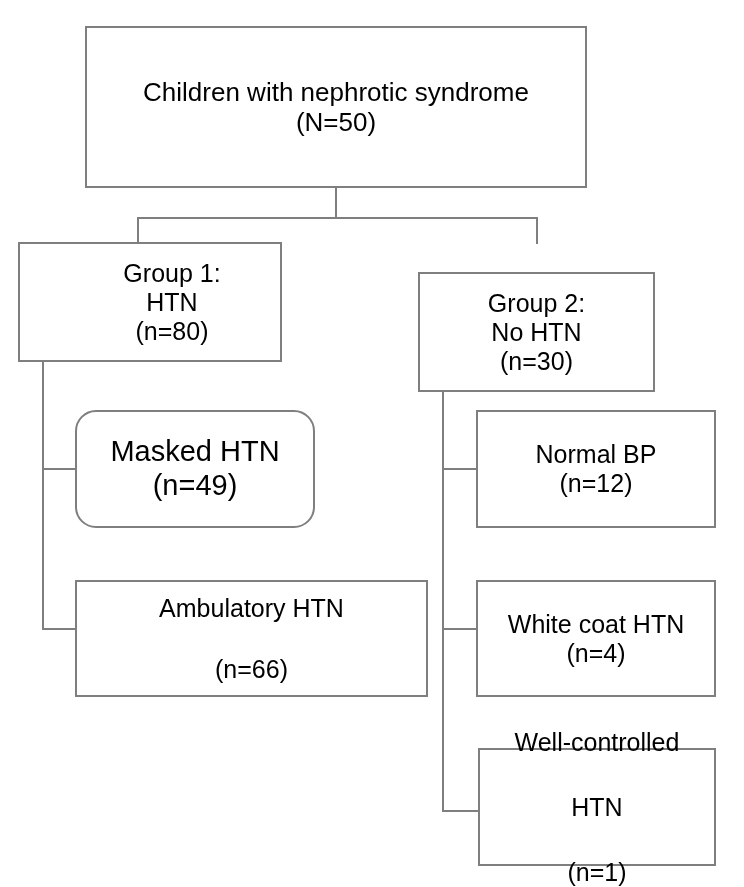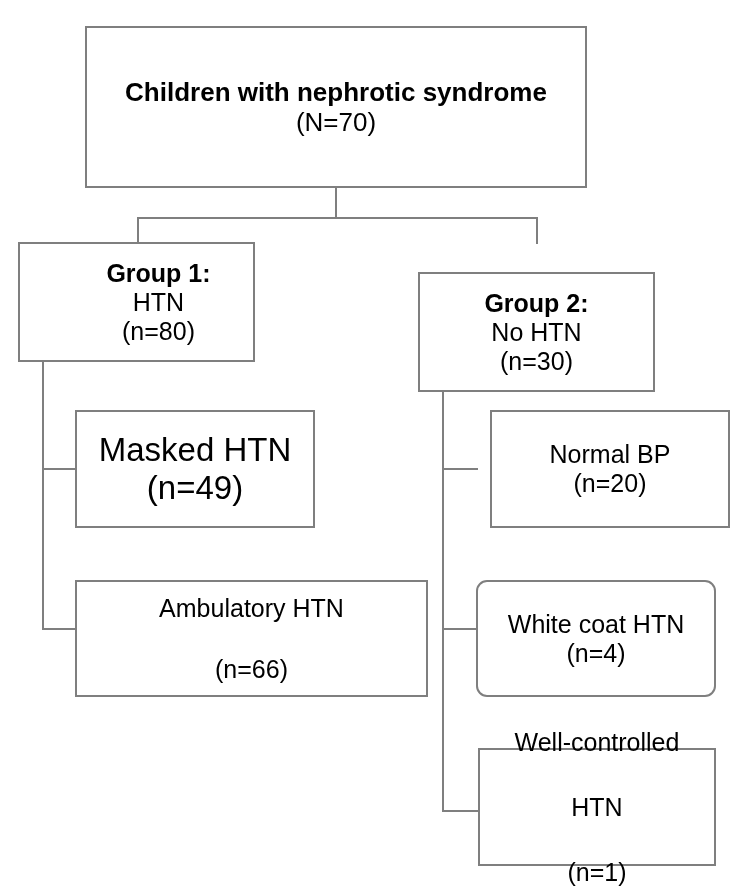--- a/index.html
+++ b/index.html
@@ -30,32 +30,32 @@
     justify-content: center;
     text-align: center;
     z-index: 2;
   }
   .node .line {
     display: block;
     line-height: 1.16;
     white-space: nowrap;
   }
   .node .line.bold {
-    font-weight: bold;
+    font-weight: normal;
     text-align: right;
   }
 
   
   #node-root        { left: 85px;  top: 26px;  width: 502px; height: 162px; font-size: 26px; }
-  #node-group1      { left: 18px;  top: 242px; width: 237px; height: 120px; font-size: 25px; padding-left: 44px; }
+  #node-group1      { left: 18px;  top: 242px; width: 264px; height: 120px; font-size: 25px; padding-left: 44px; }
   #node-group2      { left: 418px; top: 242px; width: 237px; height: 120px; font-size: 25px; margin-top: 30px; }
-  #node-masked      { left: 75px;  top: 410px; width: 240px; height: 118px; font-size: 33px; }
+  #node-masked      { left: 75px;  top: 410px; width: 240px; height: 118px; font-size: 29px; border-radius: 21px; }
   #node-ambulatory  { left: 75px;  top: 580px; width: 353px; height: 117px; font-size: 25px; gap: 32px; }
-  #node-normalbp    { left: 476px; top: 410px; width: 240px; height: 118px; font-size: 25px; margin-left: 14px; }
-  #node-whitecoat   { left: 476px; top: 580px; width: 240px; height: 117px; font-size: 25px; border-radius: 11px; }
+  #node-normalbp    { left: 476px; top: 410px; width: 240px; height: 118px; font-size: 25px; }
+  #node-whitecoat   { left: 476px; top: 580px; width: 240px; height: 117px; font-size: 25px; }
   #node-wellctrl    { left: 478px; top: 748px; width: 238px; height: 118px; font-size: 25px; gap: 36px; }
 
   
   .conn {
     position: absolute;
     background: #7f7f7f;
     z-index: 1;
   }
   .conn.v { width: 2px; }
   .conn.h { height: 2px; }
@@ -88,21 +88,21 @@
   <div class="conn h" id="conn-left-b1"></div>
   <div class="conn h" id="conn-left-b2"></div>
 
   <div class="conn v" id="conn-right-spine"></div>
   <div class="conn h" id="conn-right-b1"></div>
   <div class="conn h" id="conn-right-b2"></div>
   <div class="conn h" id="conn-right-b3"></div>
 
   <div class="node" id="node-root">
     <span class="line bold">Children with nephrotic syndrome</span>
-    <span class="line">(N=70)</span>
+    <span class="line">(N=50)</span>
   </div>
 
   <div class="node" id="node-group1">
     <span class="line bold">Group 1:</span>
     <span class="line">HTN</span>
     <span class="line">(n=80)</span>
   </div>
 
   <div class="node" id="node-group2">
     <span class="line bold">Group 2:</span>
@@ -115,21 +115,21 @@
     <span class="line">(n=49)</span>
   </div>
 
   <div class="node" id="node-ambulatory">
     <span class="line">Ambulatory HTN</span>
     <span class="line">(n=66)</span>
   </div>
 
   <div class="node" id="node-normalbp">
     <span class="line">Normal BP</span>
-    <span class="line">(n=20)</span>
+    <span class="line">(n=12)</span>
   </div>
 
   <div class="node" id="node-whitecoat">
     <span class="line">White coat HTN</span>
     <span class="line">(n=4)</span>
   </div>
 
   <div class="node" id="node-wellctrl">
     <span class="line">Well-controlled</span>
     <span class="line">HTN</span>

